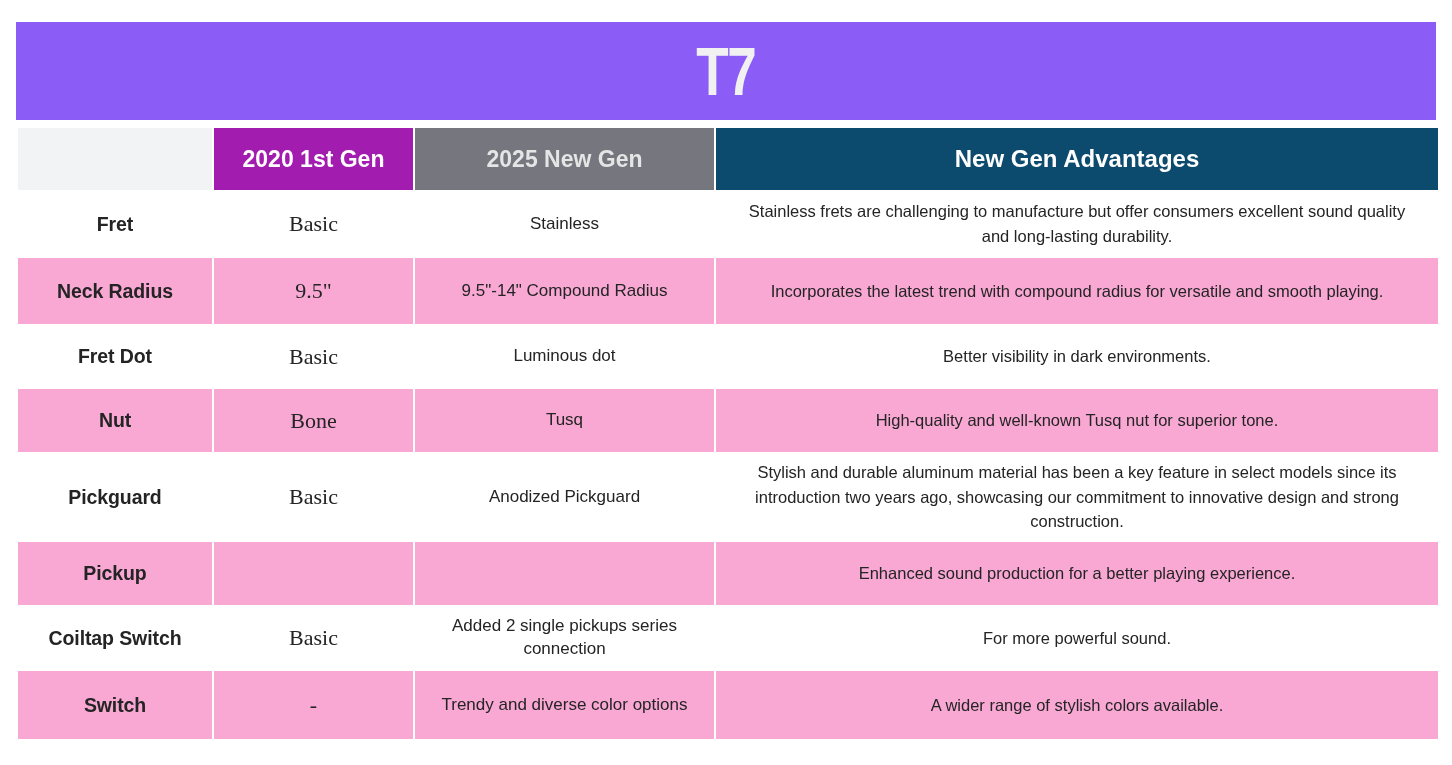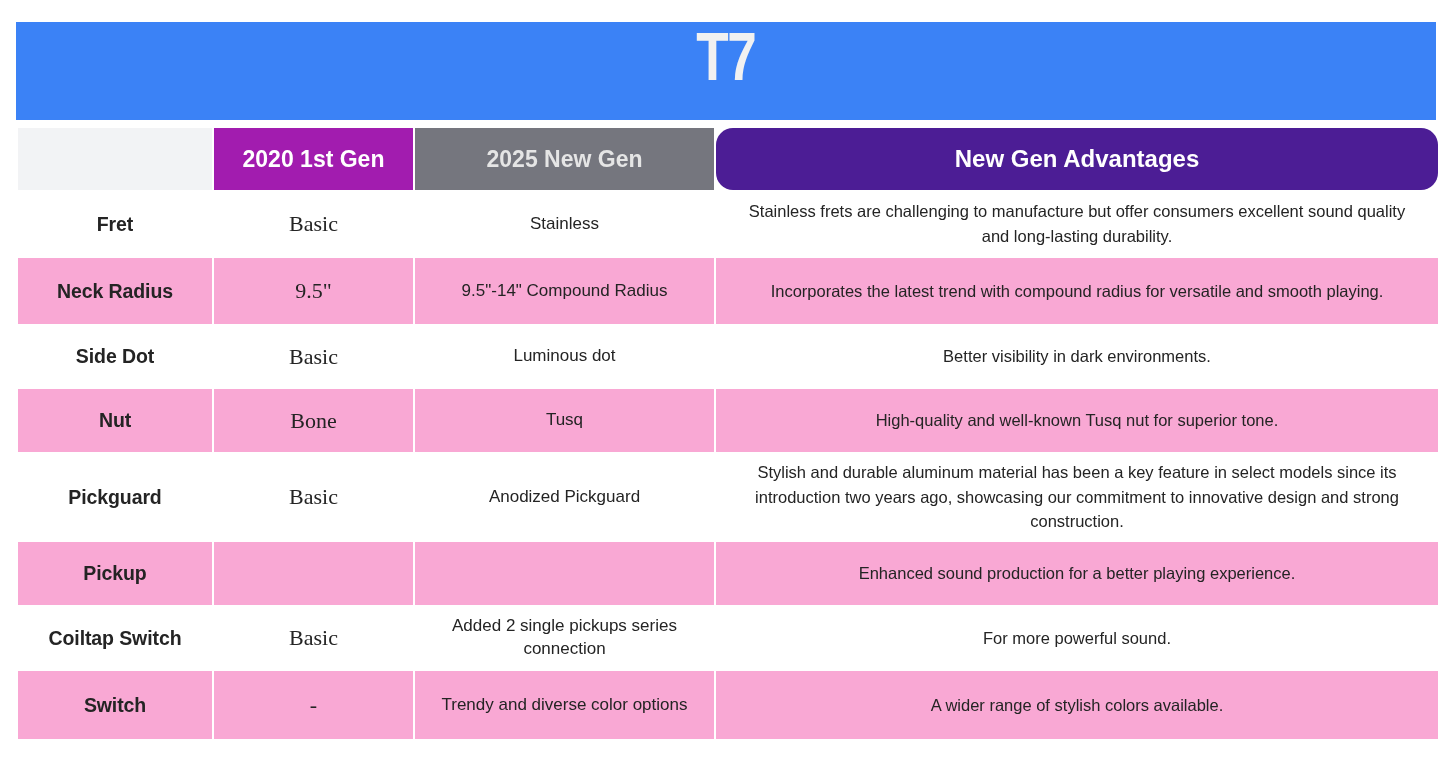--- a/index.html
+++ b/index.html
@@ -21,22 +21,23 @@
     height: 765px;
     background: #ffffff;
     box-sizing: border-box;
     padding: 22px 16px 0 16px;
   }
 
   
   .title-banner {
     width: 1420px;
     height: 98px;
-    background: #3b82f6;
+    background: #8b5cf6;
     display: flex;
+    align-items: center;
     justify-content: center;
     box-sizing: border-box;
   }
   .title-text {
     color: #f1f1f1;
     font-family: "Liberation Sans", sans-serif;
     font-size: 68px;
     font-weight: bold;
     line-height: 1;
     letter-spacing: -2px;
@@ -79,24 +80,23 @@
     background: #a21caf;
     color: #ffffff;
     font-size: 23px;
   }
   th.h-new {
     background: #75767e;
     color: #e5e5e5;
     font-size: 23px;
   }
   th.h-adv {
-    background: #4c1d95;
+    background: #0c4a6e;
     color: #ffffff;
     font-size: 24px;
-    border-radius: 17px;
   }
 
   
   tbody td {
     vertical-align: middle;
     text-align: center;
     color: #242424;
     box-sizing: border-box;
     padding: 9px 12px;
     line-height: 1.35;
@@ -164,21 +164,21 @@
         <td class="new">Stainless</td>
         <td class="adv">Stainless frets are challenging to manufacture but offer consumers excellent sound quality and long-lasting durability.</td>
       </tr>
       <tr class="r1 alt">
         <td class="feature">Neck Radius</td>
         <td class="old">9.5"</td>
         <td class="new">9.5"-14" Compound Radius</td>
         <td class="adv">Incorporates the latest trend with compound radius for versatile and smooth playing.</td>
       </tr>
       <tr class="r2">
-        <td class="feature">Side Dot</td>
+        <td class="feature">Fret Dot</td>
         <td class="old">Basic</td>
         <td class="new">Luminous dot</td>
         <td class="adv">Better visibility in dark environments.</td>
       </tr>
       <tr class="r3 alt">
         <td class="feature">Nut</td>
         <td class="old">Bone</td>
         <td class="new">Tusq</td>
         <td class="adv">High-quality and well-known Tusq nut for superior tone.</td>
       </tr>

